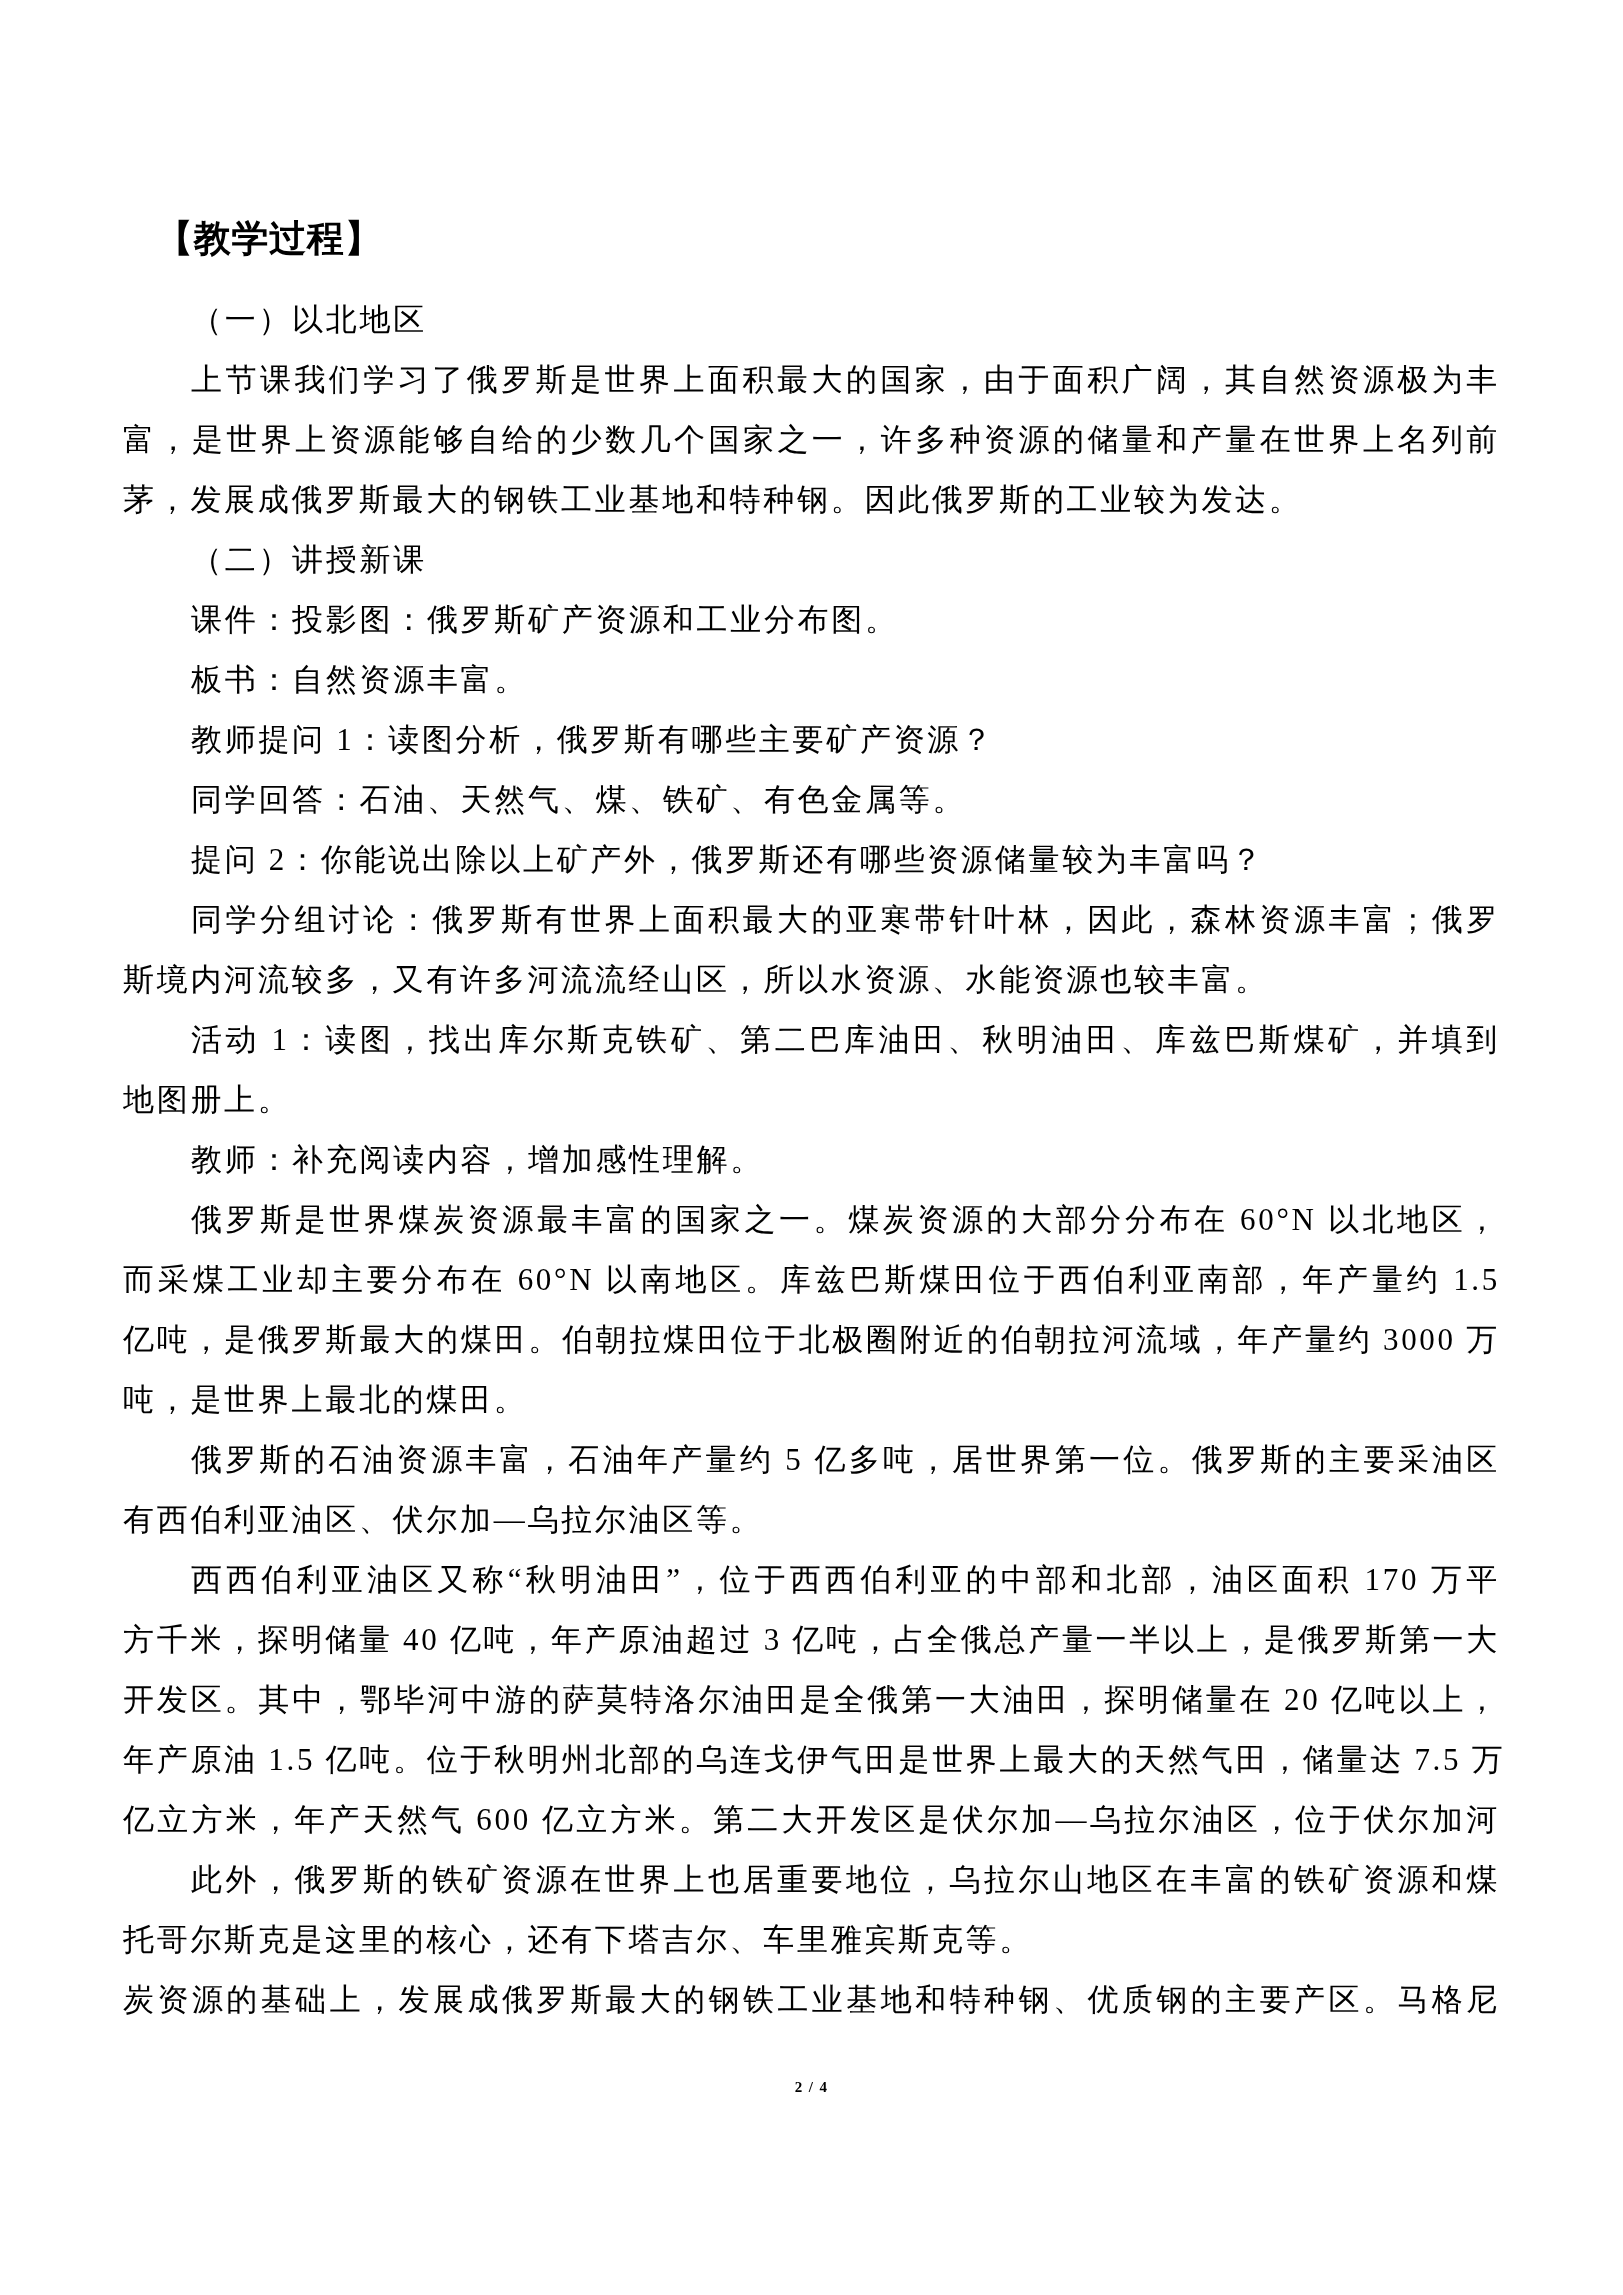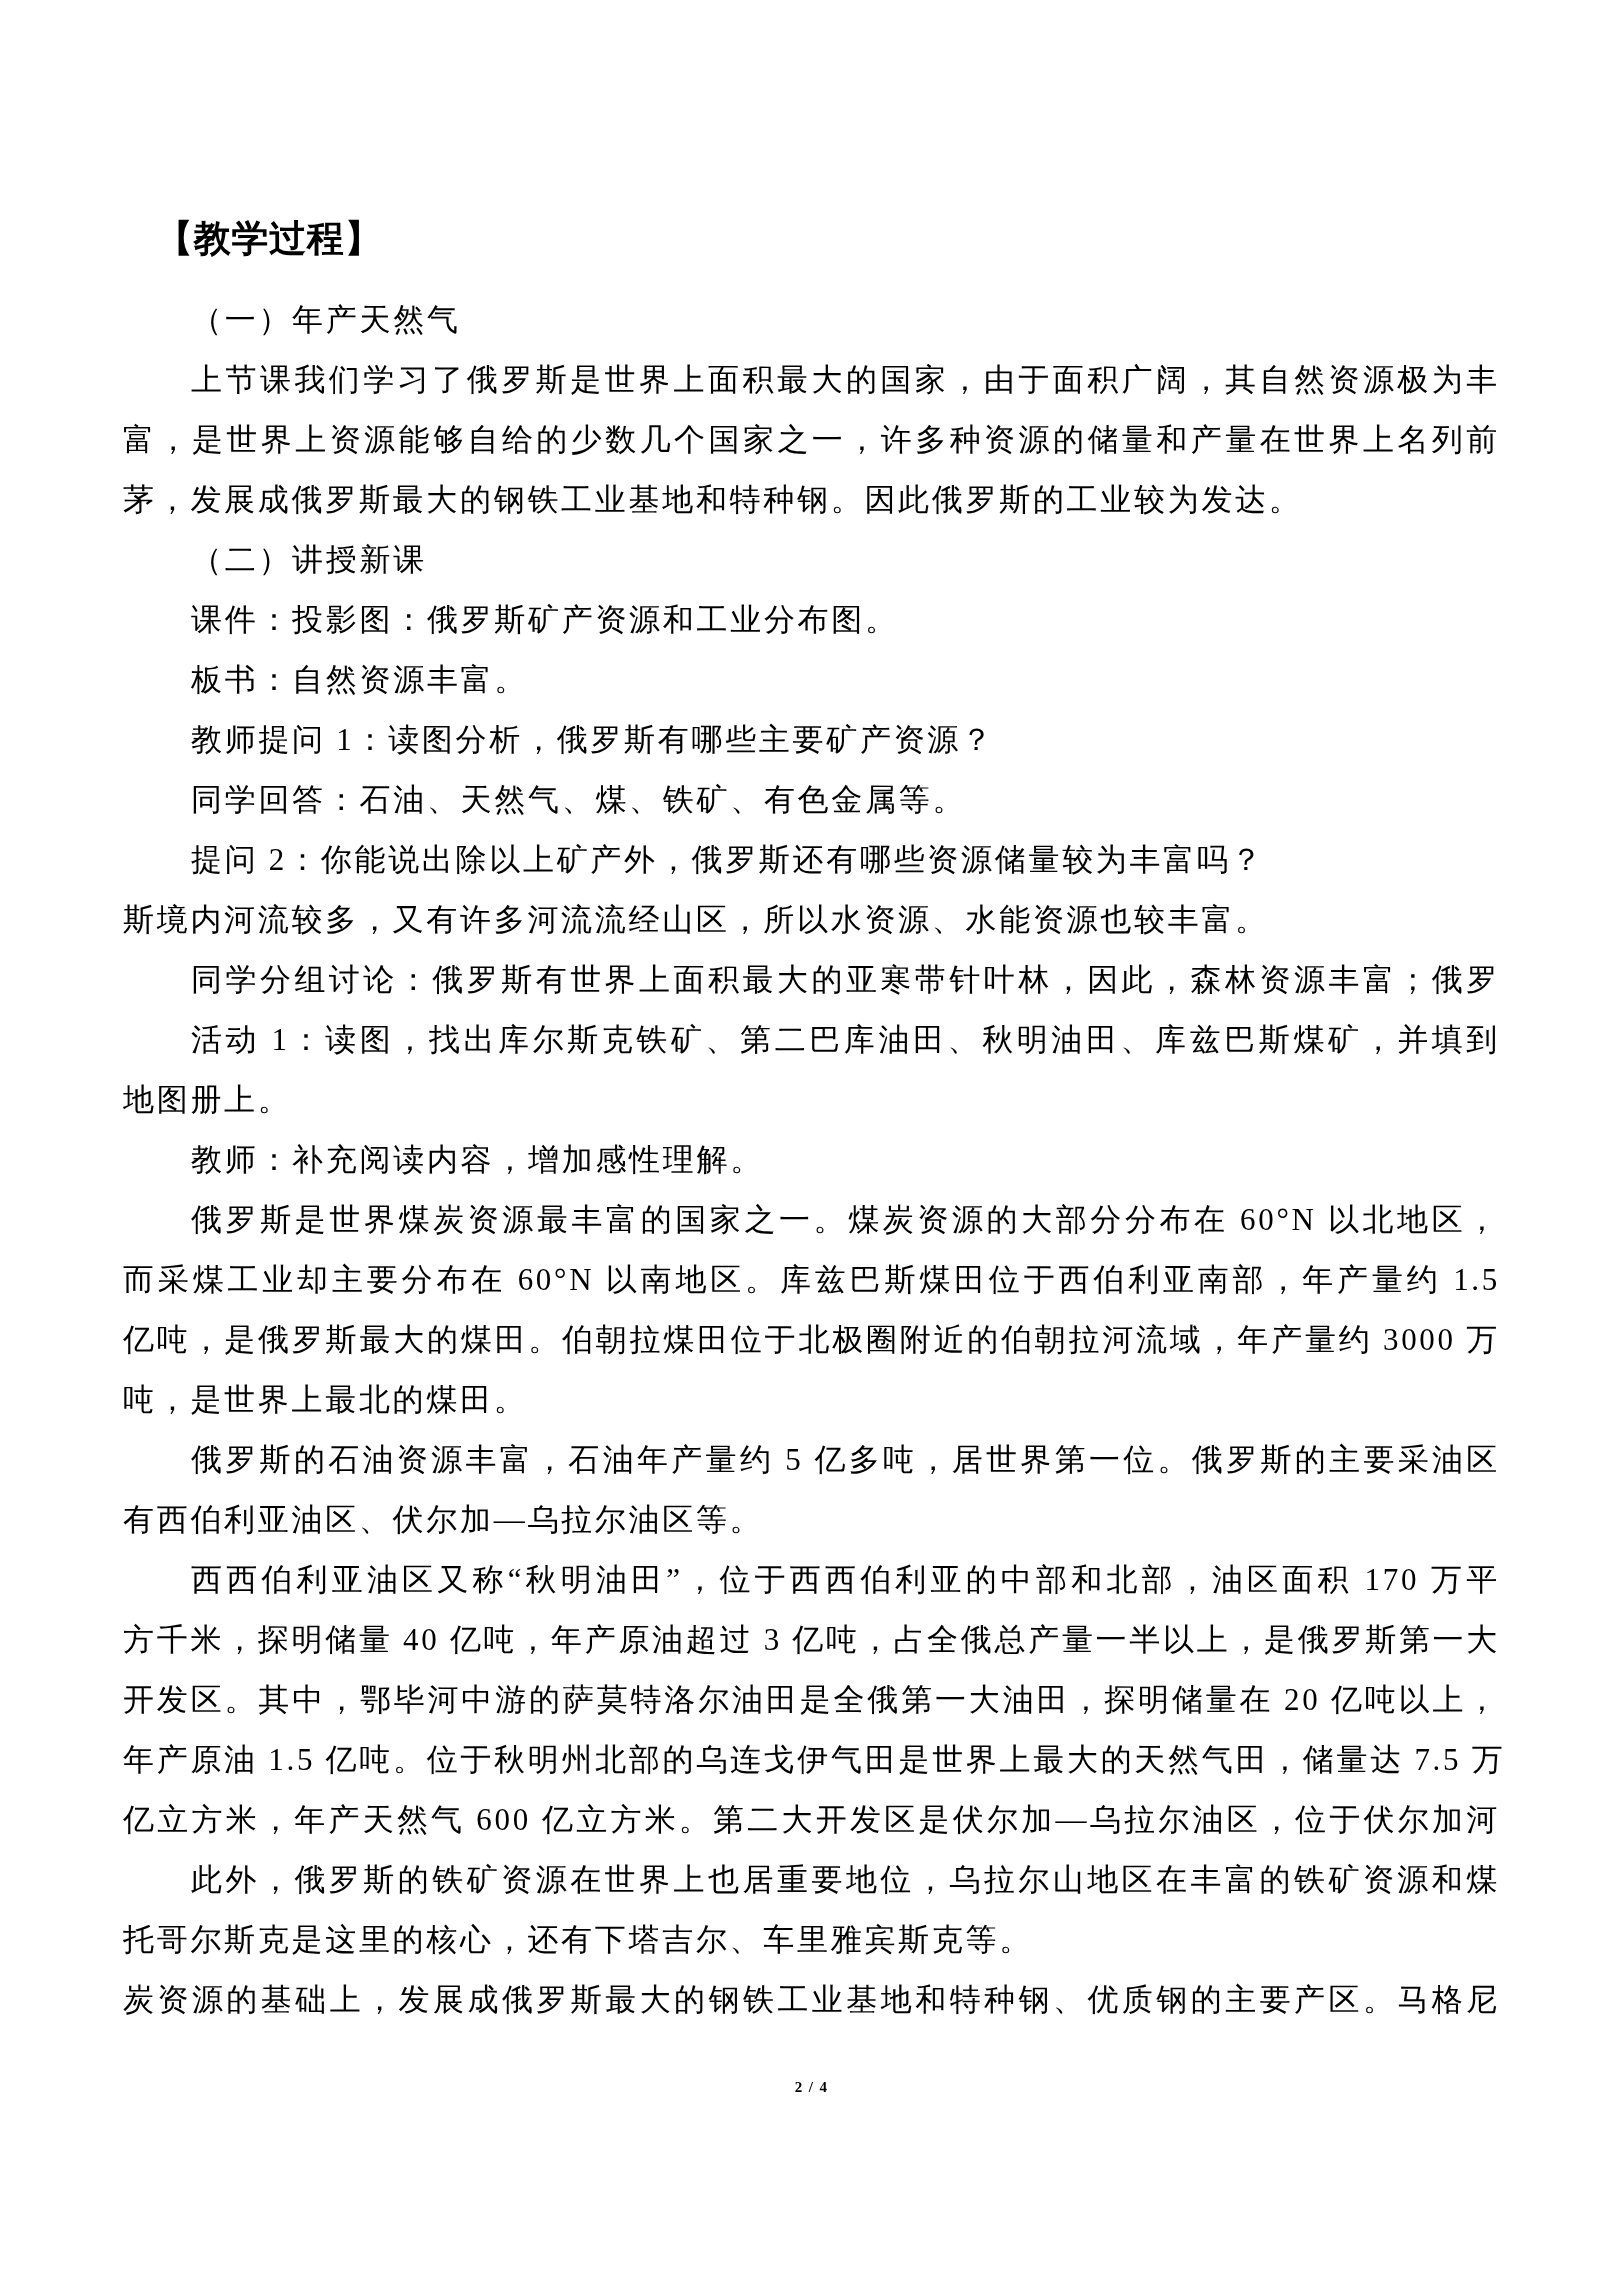--- a/index.html
+++ b/index.html
@@ -52,21 +52,21 @@
   }
 </style>
 </head>
 <body>
 
 <div class="page">
   <h1 class="doc-title">【教学过程】</h1>
 
   <div class="doc-body">
       <div class="para">
-        <div class="line first last">（一）年产天然气</div>
+        <div class="line first last">（一）以北地区</div>
       </div>
       <div class="para">
         <div class="line first">上节课我们学习了俄罗斯是世界上面积最大的国家，由于面积广阔，其自然资源极为丰</div>
         <div class="line">富，是世界上资源能够自给的少数几个国家之一，许多种资源的储量和产量在世界上名列前</div>
         <div class="line last">茅，发展成俄罗斯最大的钢铁工业基地和特种钢。因此俄罗斯的工业较为发达。</div>
       </div>
       <div class="para">
         <div class="line first last">（二）讲授新课</div>
       </div>
       <div class="para">
@@ -78,22 +78,22 @@
       <div class="para">
         <div class="line first last">教师提问 1：读图分析，俄罗斯有哪些主要矿产资源？</div>
       </div>
       <div class="para">
         <div class="line first last">同学回答：石油、天然气、煤、铁矿、有色金属等。</div>
       </div>
       <div class="para">
         <div class="line first last">提问 2：你能说出除以上矿产外，俄罗斯还有哪些资源储量较为丰富吗？</div>
       </div>
       <div class="para">
+        <div class="line first">同学分组讨论：俄罗斯有世界上面积最大的亚寒带针叶林，因此，森林资源丰富；俄罗</div>
         <div class="line last">斯境内河流较多，又有许多河流流经山区，所以水资源、水能资源也较丰富。</div>
-        <div class="line first">同学分组讨论：俄罗斯有世界上面积最大的亚寒带针叶林，因此，森林资源丰富；俄罗</div>
       </div>
       <div class="para">
         <div class="line first">活动 1：读图，找出库尔斯克铁矿、第二巴库油田、秋明油田、库兹巴斯煤矿，并填到</div>
         <div class="line last">地图册上。</div>
       </div>
       <div class="para">
         <div class="line first last">教师：补充阅读内容，增加感性理解。</div>
       </div>
       <div class="para">
         <div class="line first">俄罗斯是世界煤炭资源最丰富的国家之一。煤炭资源的大部分分布在 60°N 以北地区，</div>

